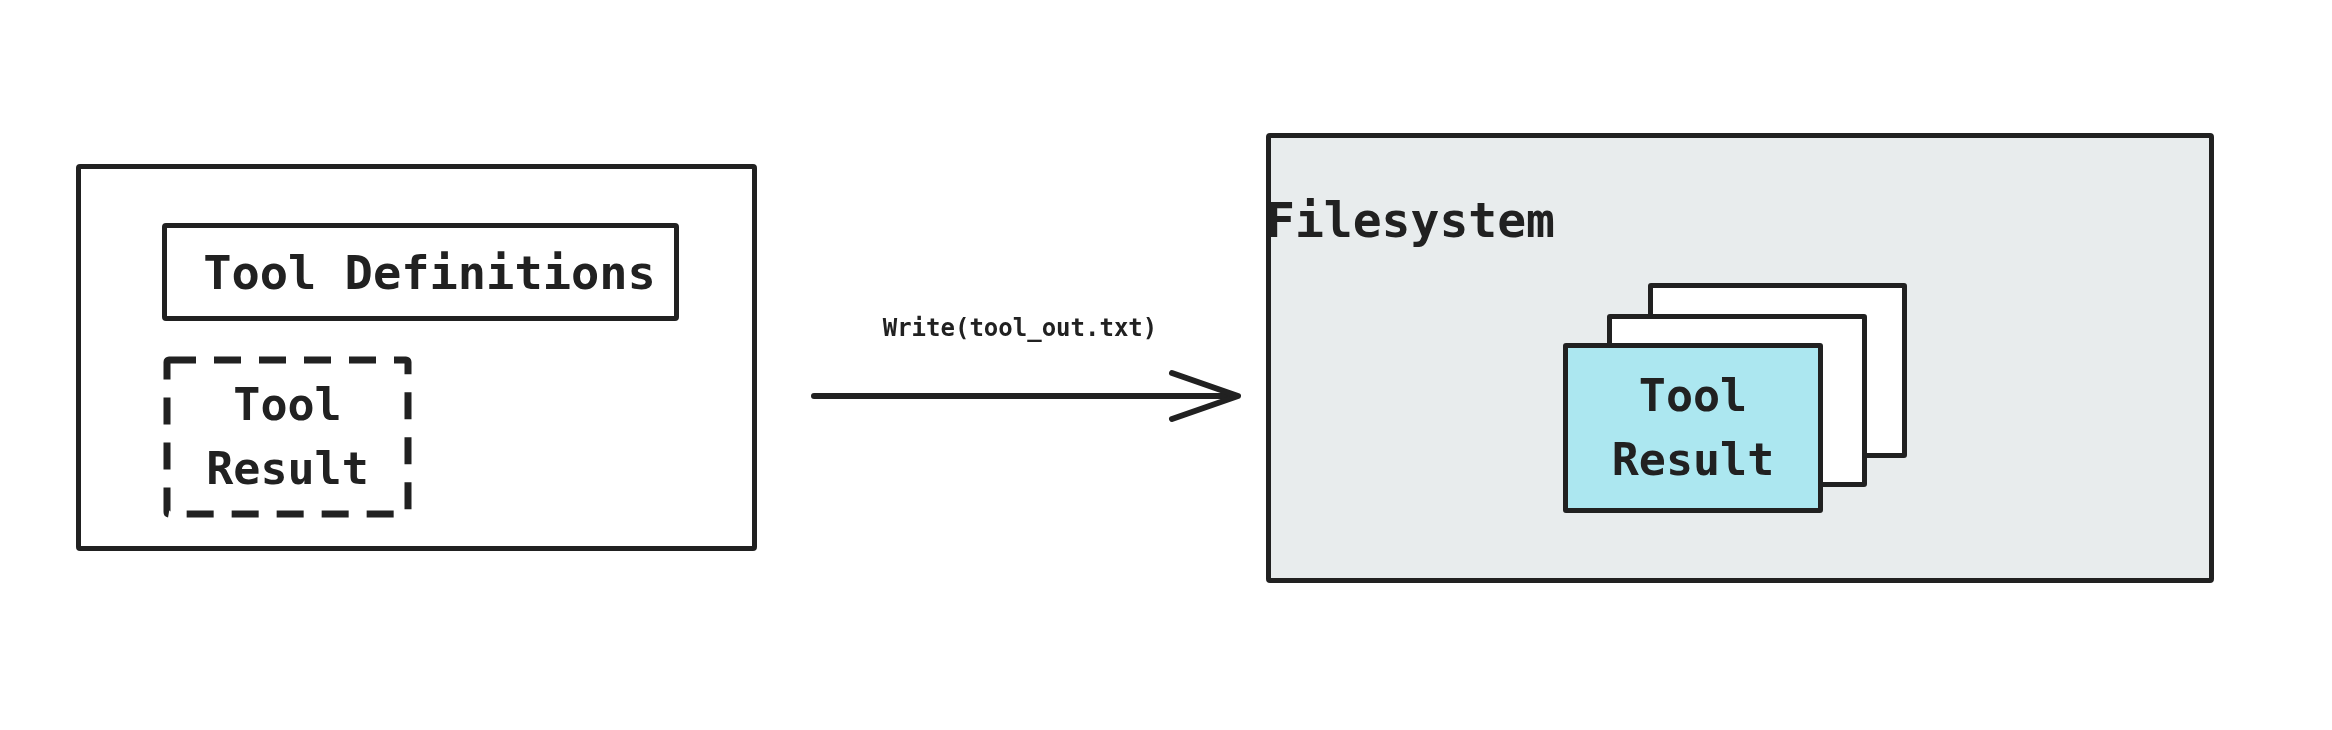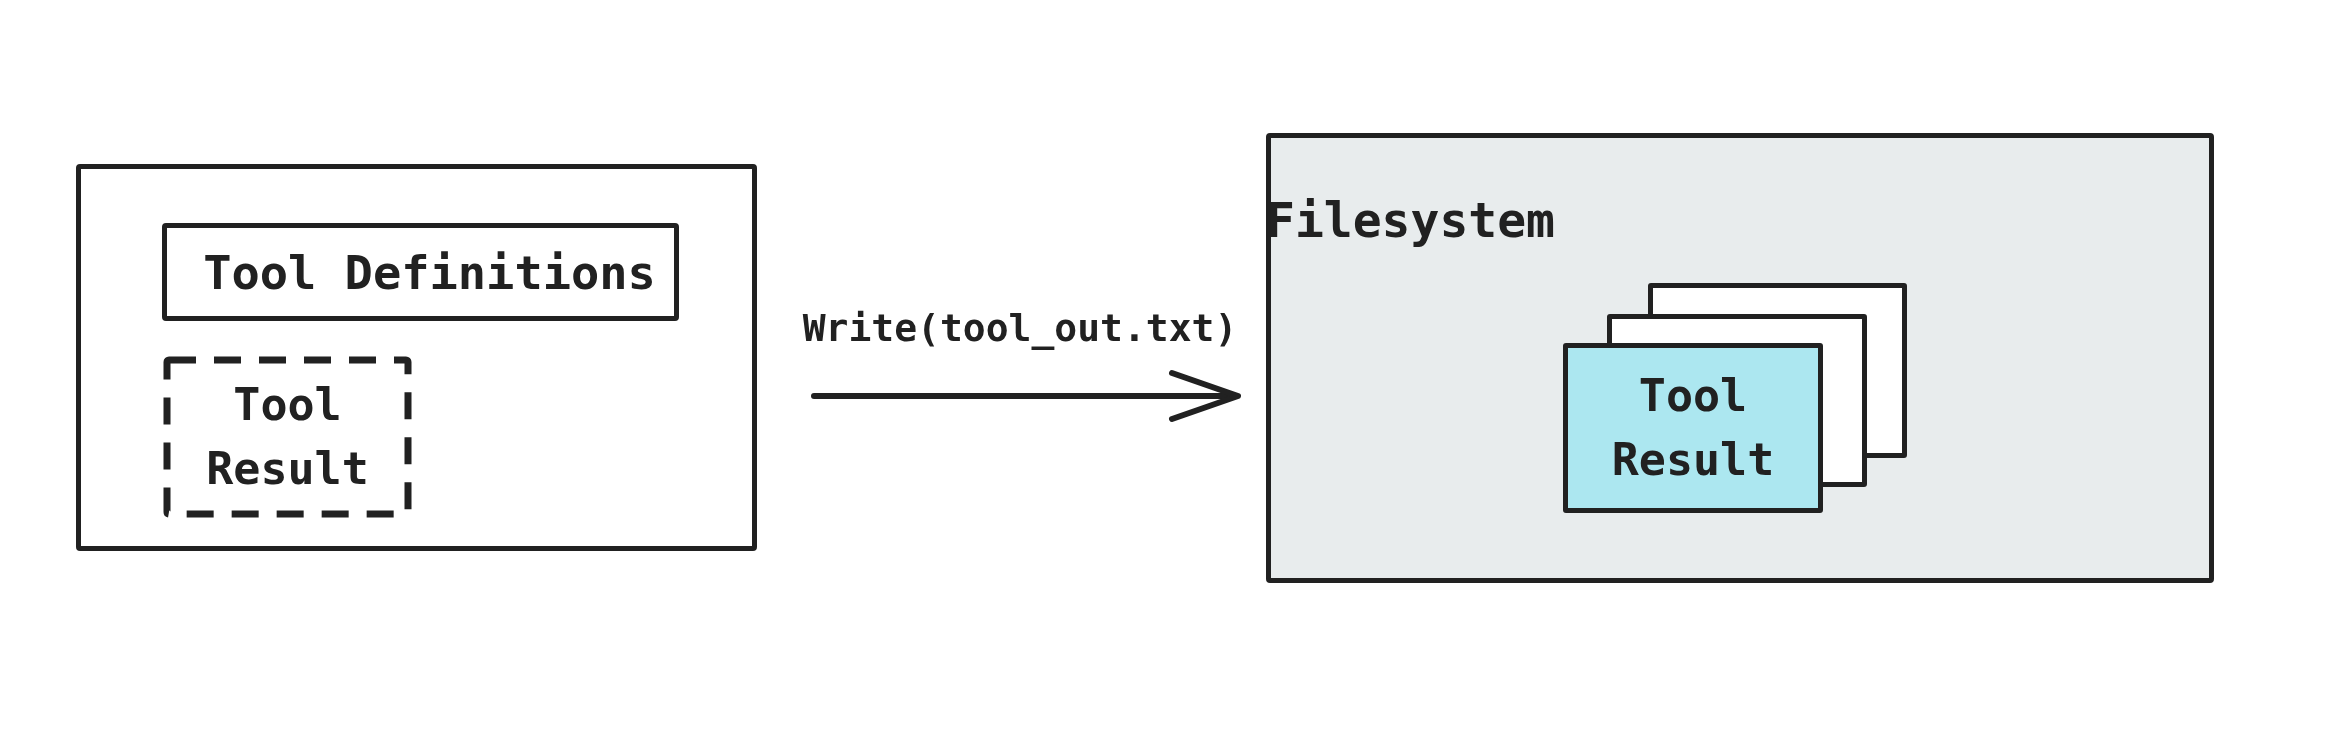--- a/index.html
+++ b/index.html
@@ -64,21 +64,21 @@
     font-size:45px; font-weight:bold;
     line-height:64px;
     text-align:center;
   }
   
   .arrow-label{
     position:absolute;
     left:780px; top:304px;
     width:480px;
     text-align:center;
-    font-size:38px; font-weight:bold;
+    font-size:24px; font-weight:bold;
     line-height:48px;
     white-space:nowrap;
   }
   .arrow-svg{
     position:absolute;
     left:780px; top:346px;
     width:490px; height:100px;
   }
   .arrow-svg .stroke{
     fill:none;

